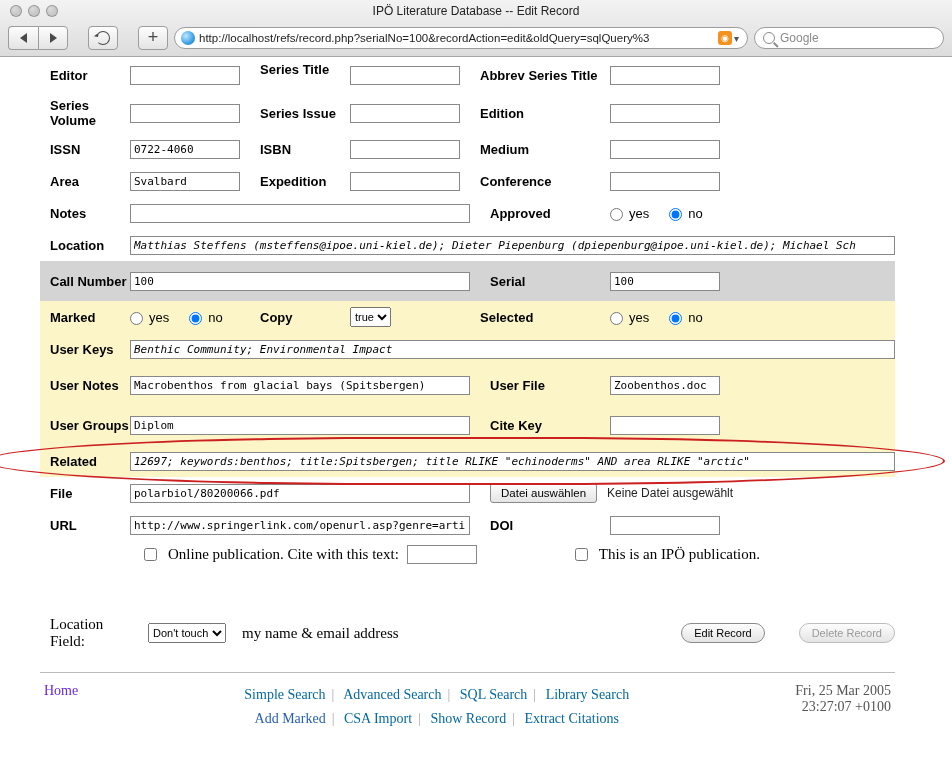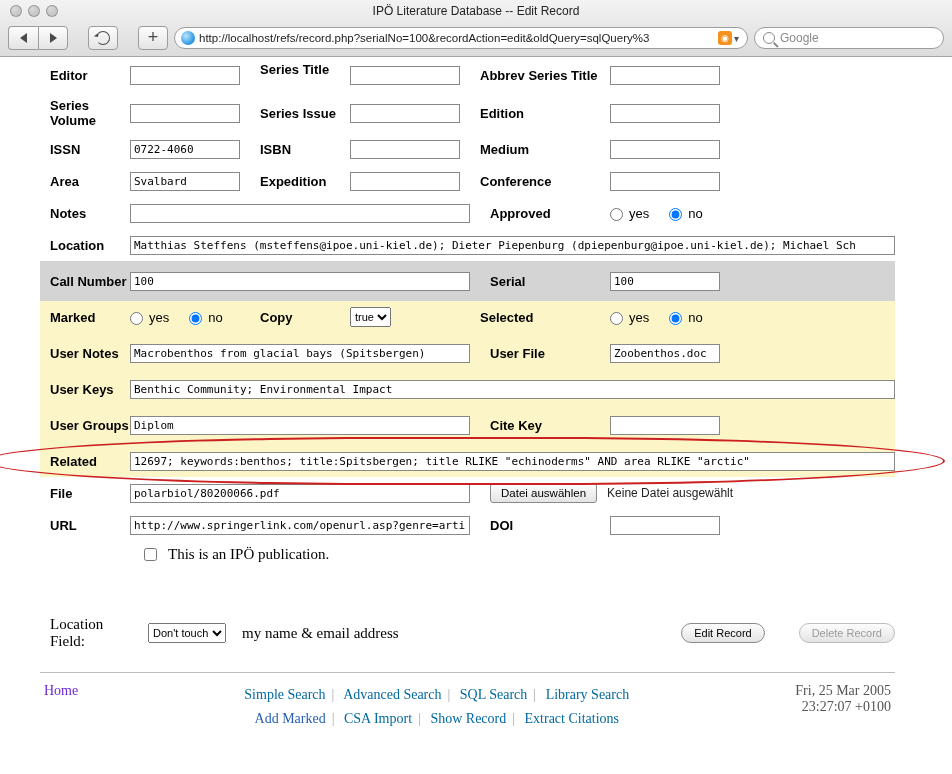--- a/index.html
+++ b/index.html
@@ -34,21 +34,21 @@
   .row { display:flex; align-items:center; min-height:32px; padding:2px 0; }
   .lab { font-weight:bold; font-size:13px; padding-left:10px; }
   .c1 { width:90px; flex:0 0 90px; }
   .c2 { width:120px; flex:0 0 120px; }
   .c3 { width:100px; flex:0 0 100px; }
   .c4 { width:120px; flex:0 0 120px; }
   .c5 { width:140px; flex:0 0 140px; }
   .c6 { width:120px; flex:0 0 120px; }
   .inp { border:1px solid #888; background:#fff; height:19px; font-family:Monaco,Menlo,monospace; font-size:11px; padding:0 3px; }
   .inp-w  { width:110px; }
-  .inp-full { flex:1 1 auto; }
+  .inp-full { flex:1 1 auto;font-style:italic; }
   .radio-grp { display:flex; align-items:flex-end; gap:6px; }
   .radio-grp input { margin:0; }
   .bg-gray { background:#d4d4d4; }
   .bg-yel  { background:#fcf5c7; }
   .tall { min-height:40px; }
   .sel { font-size:11px; height:20px; }
   .chk-row { display:flex; align-items:center; gap:8px; padding:4px 0 4px 100px; }
   .chk-row .half { display:flex; align-items:center; gap:8px; }
   .chk-row .half:first-child { width:56%; }
   .chk-row input[type=text] { width:70px; }
@@ -209,30 +209,30 @@
       <div class="lab c5">Selected</div>
       <div class="c6 radio-grp">
         <input type="radio" name="sl" style="">
           <span>yes</span>
         <span style="width:8px"></span>
         <input type="radio" name="sl" checked="" style="">
           <span>no</span>
       </div>
     </div>
 
+    <div class="row bg-yel">
+      <div class="lab c1">User Keys</div>
+      <input class="inp inp-full" value="Benthic Community; Environmental Impact" style="">
+    </div>
+
     <div class="row bg-yel tall">
       <div class="lab c1">User Notes</div>
       <input class="inp" style="flex: 0 0 340px;" value="Macrobenthos from glacial bays (Spitsbergen)">
       <div class="lab c5" style="padding-left:20px">User File</div>
       <div class="c6"><input class="inp inp-w" value="Zoobenthos.doc" style=""></div>
-    </div>
-
-    <div class="row bg-yel">
-      <div class="lab c1">User Keys</div>
-      <input class="inp inp-full" value="Benthic Community; Environmental Impact" style="">
     </div>
 
     <div class="row bg-yel tall">
       <div class="lab c1">User Groups</div>
       <input class="inp" style="flex: 0 0 340px;" value="Diplom">
       <div class="lab c5" style="padding-left:20px">Cite Key</div>
       <div class="c6"><input class="inp inp-w" value="" style=""></div>
     </div>
 
     <div class="row bg-yel rel-wrap">
@@ -252,20 +252,25 @@
     </div>
 
     <div class="row">
       <div class="lab c1">URL</div>
       <input class="inp" style="flex: 0 0 340px;" value="http://www.springerlink.com/openurl.asp?genre=article&amp;issn=">
       <div class="lab c5" style="padding-left:20px">DOI</div>
       <div class="c6"><input class="inp inp-w" value="" style=""></div>
     </div>
 
     <div class="chk-row">
+      <div class="half">
+        <input type="checkbox" style="">
+        <span class="cite-txt">Online publication. Cite with this text:</span>
+        <input type="text" class="inp" style="">
+      </div>
       <div class="half">
         <input type="checkbox" style="">
         <span class="cite-txt">This is an IPÖ publication.</span>
       </div>
     </div>
 
     <div class="bottom-row" style="margin-top:30px">
       <div style="width:90px" class="cite-txt">Location Field:</div>
       <select class="sel"><option>Don't touch</option></select>
       <span class="locf-txt">my name &amp; email address</span>

